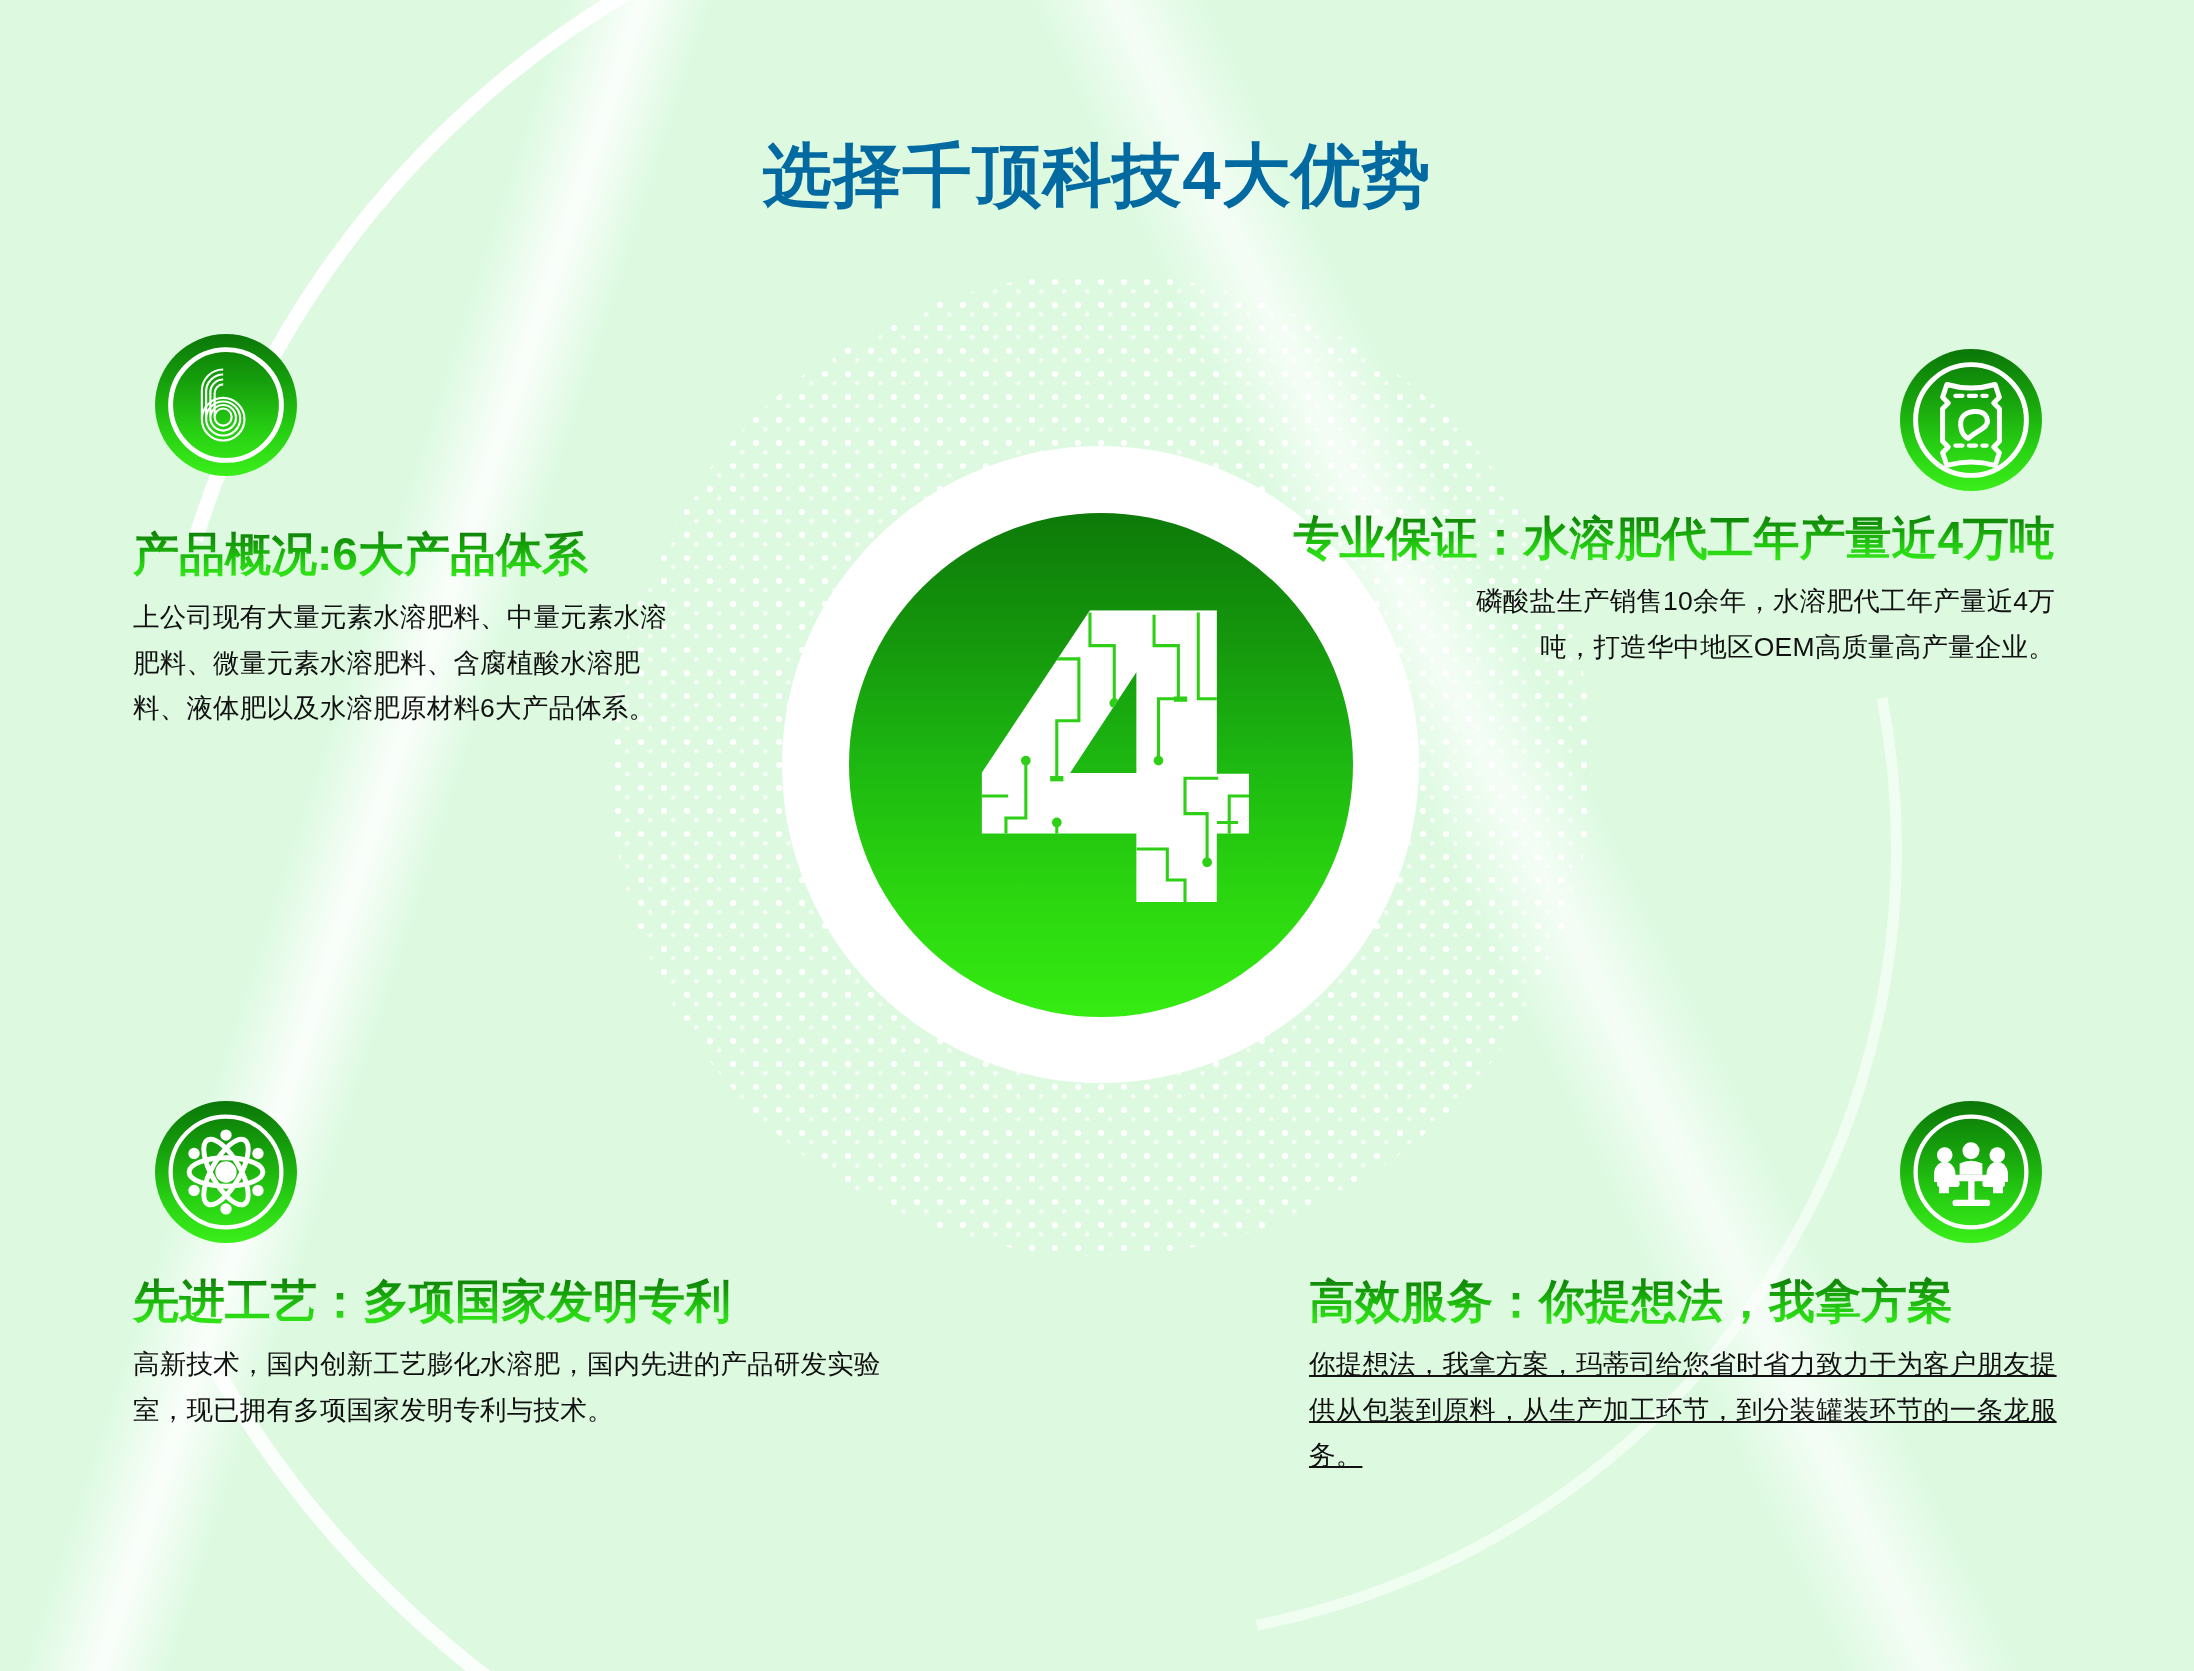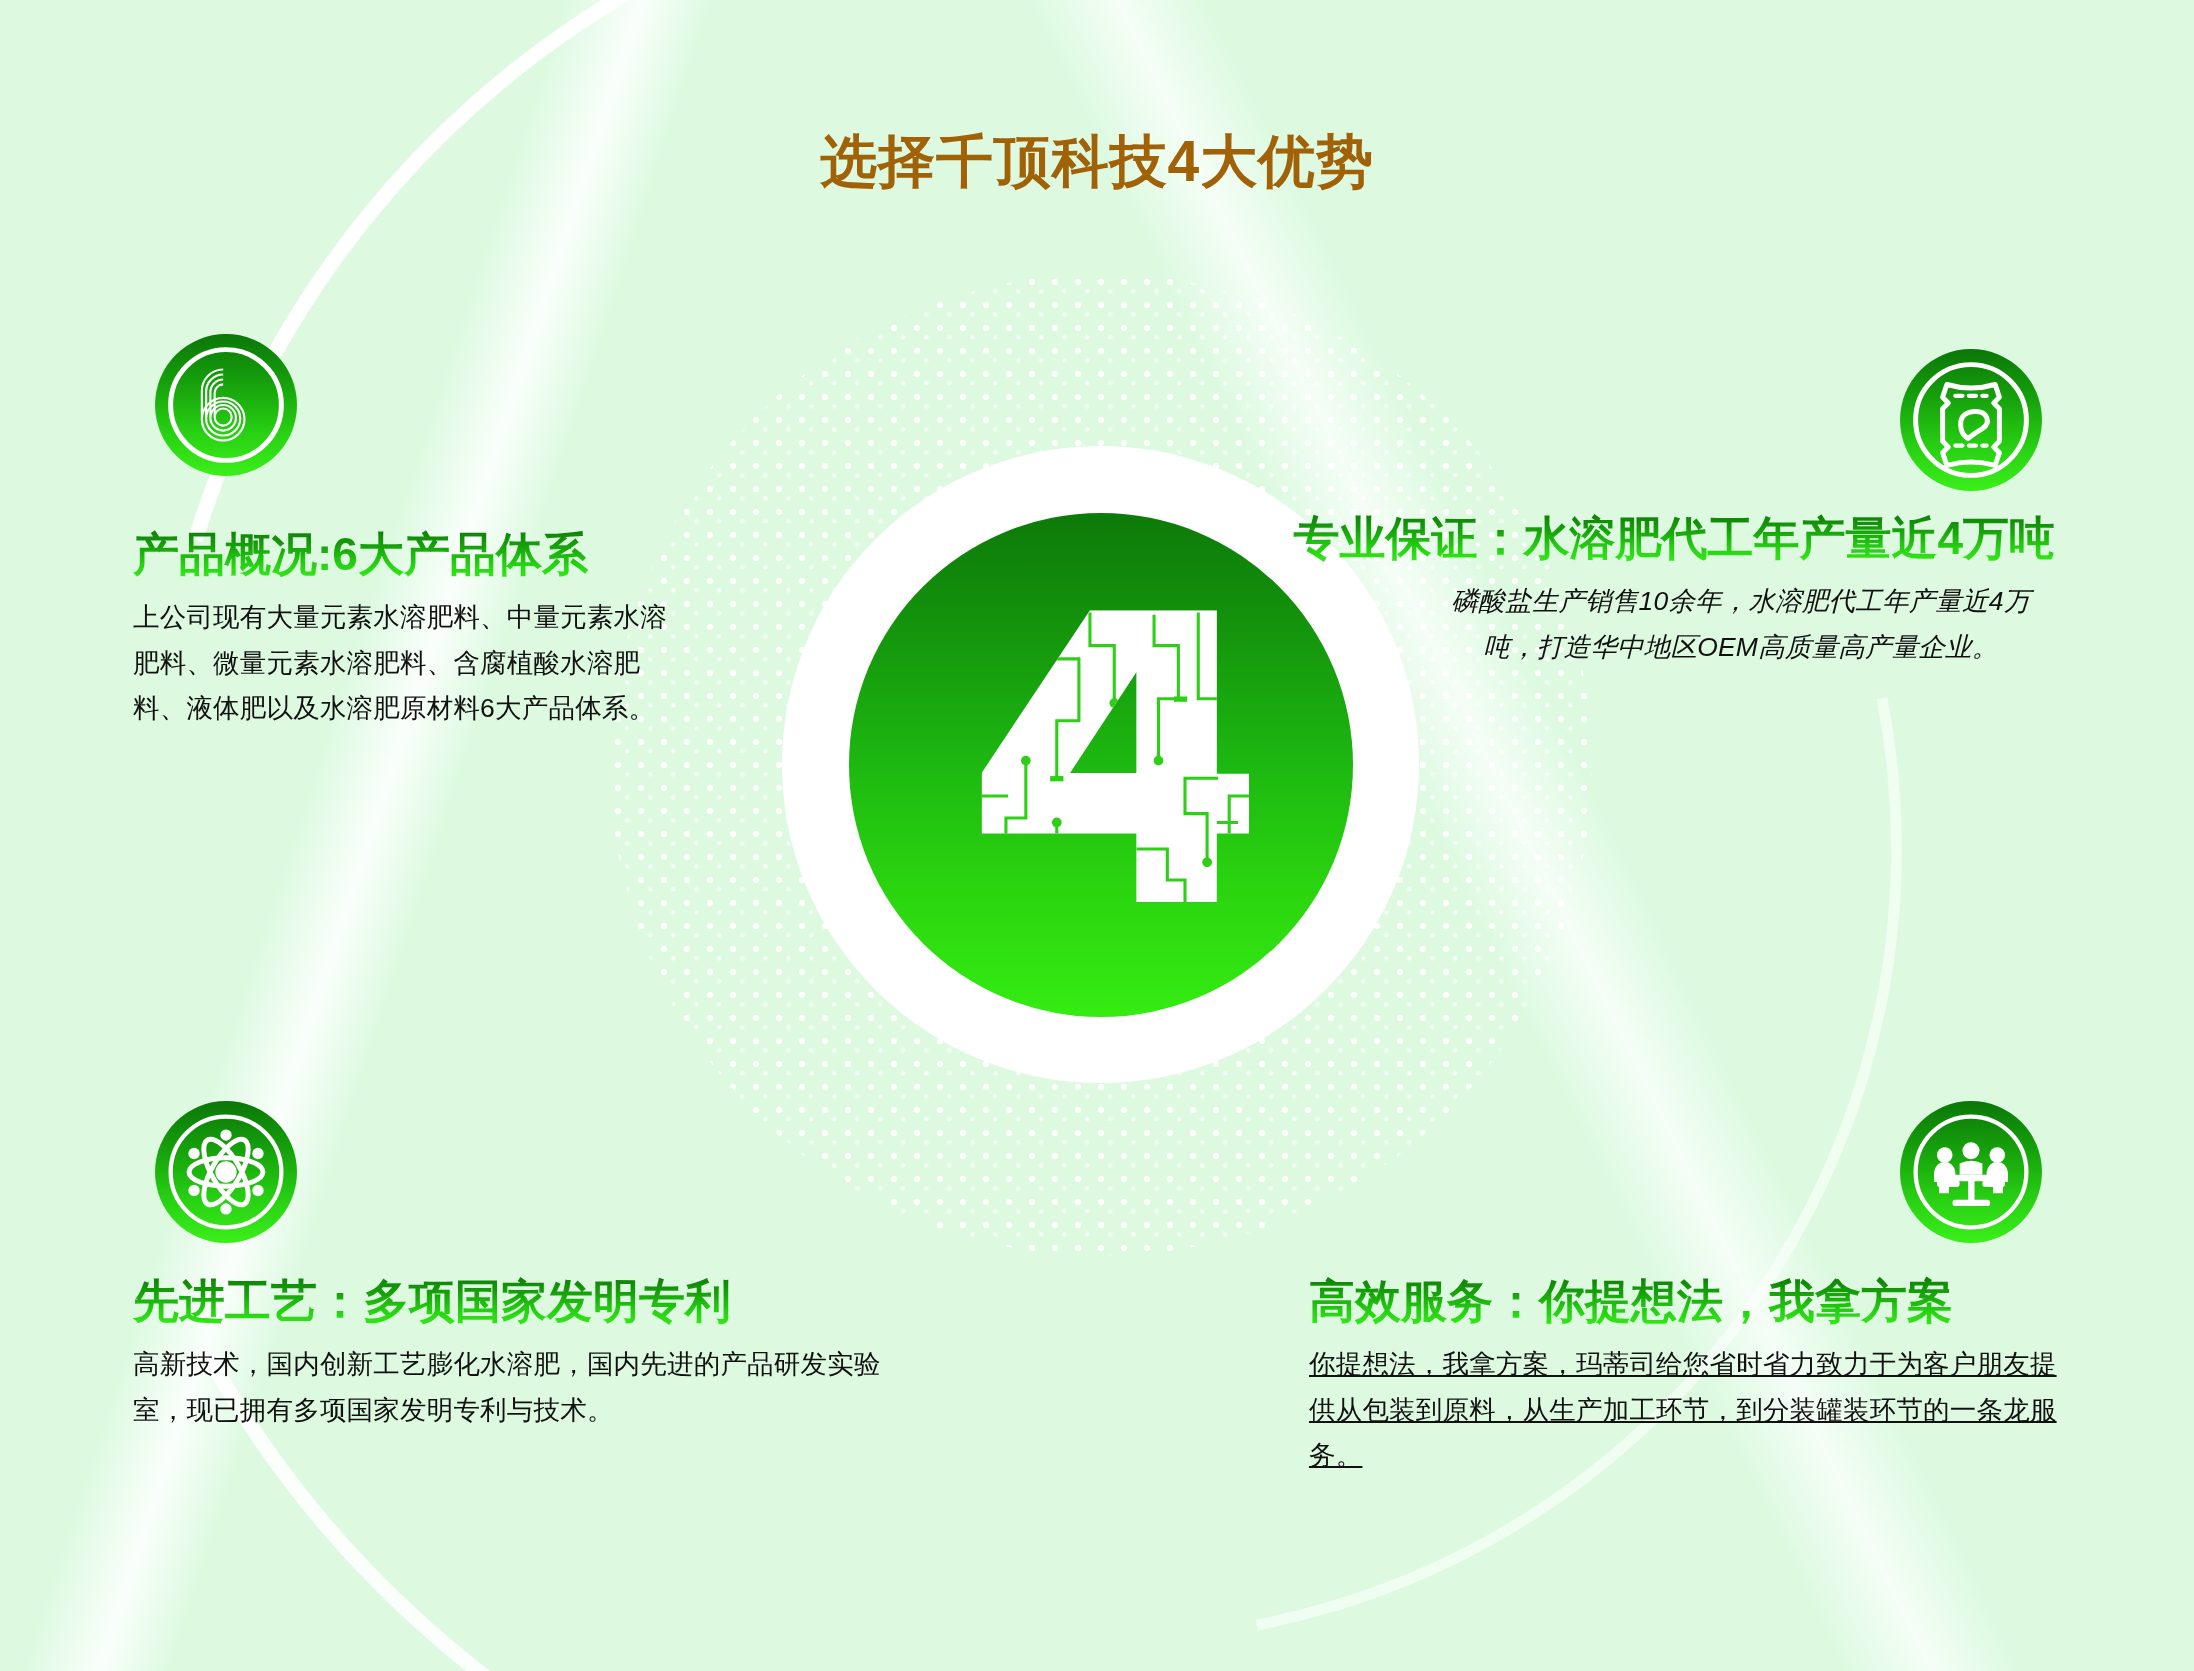--- a/index.html
+++ b/index.html
@@ -48,22 +48,22 @@
     position:absolute; left:708px; top:-310px;
     width:1725px; height:2477px;
     background:linear-gradient(64deg, rgba(255,255,255,0) 47%, rgba(255,255,255,.7) 50%, rgba(255,255,255,0) 53%);
     pointer-events:none;
   }
 
   
   .title {
     position:absolute; left:0; top:95px; width:100%;
     text-align:center;
-    font-size:57px; line-height:1;
-    font-weight:bold; color:#a16207;
+    font-size:69px; line-height:1;
+    font-weight:bold; color:#0369a1;
     letter-spacing:0.9px;
     white-space:nowrap;
   }
 
   
   .emblem { position:absolute; left:610px; top:274px; width:982px; height:982px; }
 
   .dots {
     position:absolute; left:0; top:0; width:100%; height:100%;
     border-radius:50%;
@@ -111,21 +111,21 @@
   }
   .quad.tl .q-head, .quad.bl .q-head { text-align:left; }
   .quad.tr .q-head { text-align:right; }
 
   .q-body {
     font-size:26.5px; line-height:1.72; color:#111;
     margin:0;
     letter-spacing:0.2px;
   }
   .quad.tl .q-body { width:553px; }
-  .quad.tr .q-body { width:628px; margin-left:auto; text-align:center;font-style:italic; }
+  .quad.tr .q-body { width:628px; margin-left:auto; text-align:right; }
   .quad.bl .q-body { width:752px; }
   .quad.br .q-body { width:770px;text-decoration:underline; }
 
   
   .badge { position:absolute; width:142px; height:142px; border-radius:50%;
            background:linear-gradient(180deg,#0b7608 0%, #16a00c 34%, #28d113 70%, #3bef1a 100%); }
   .badge.tl { left:155px; top:334px; }
   .badge.tr { left:1900px; top:349px; }
   .badge.bl { left:155px; top:1101px; }
   .badge.br { left:1900px; top:1101px; }

